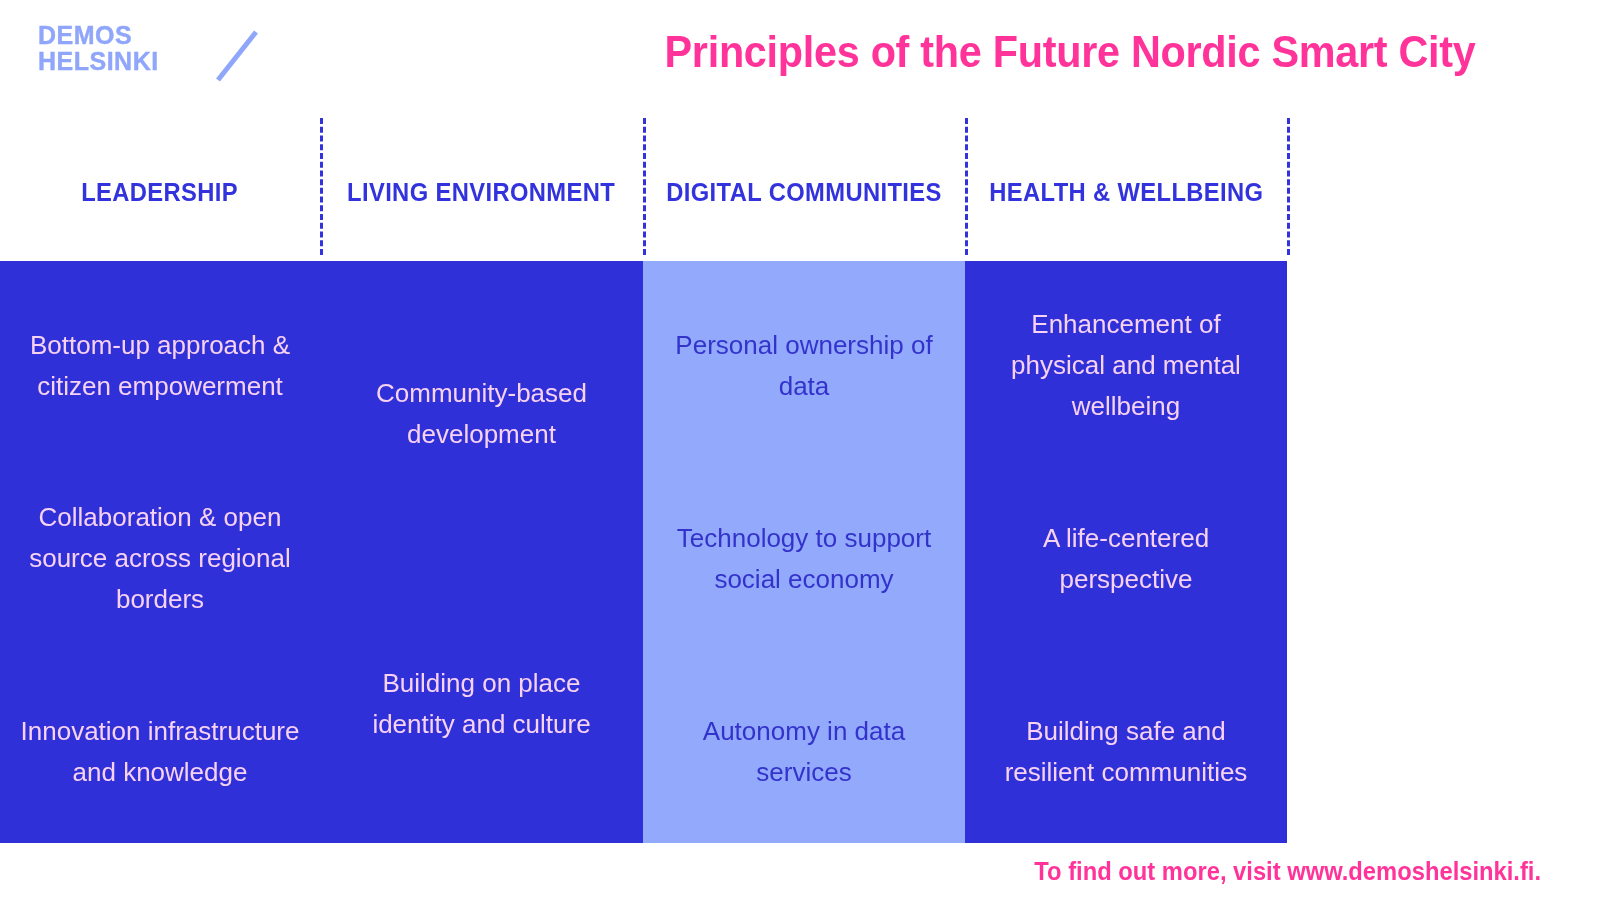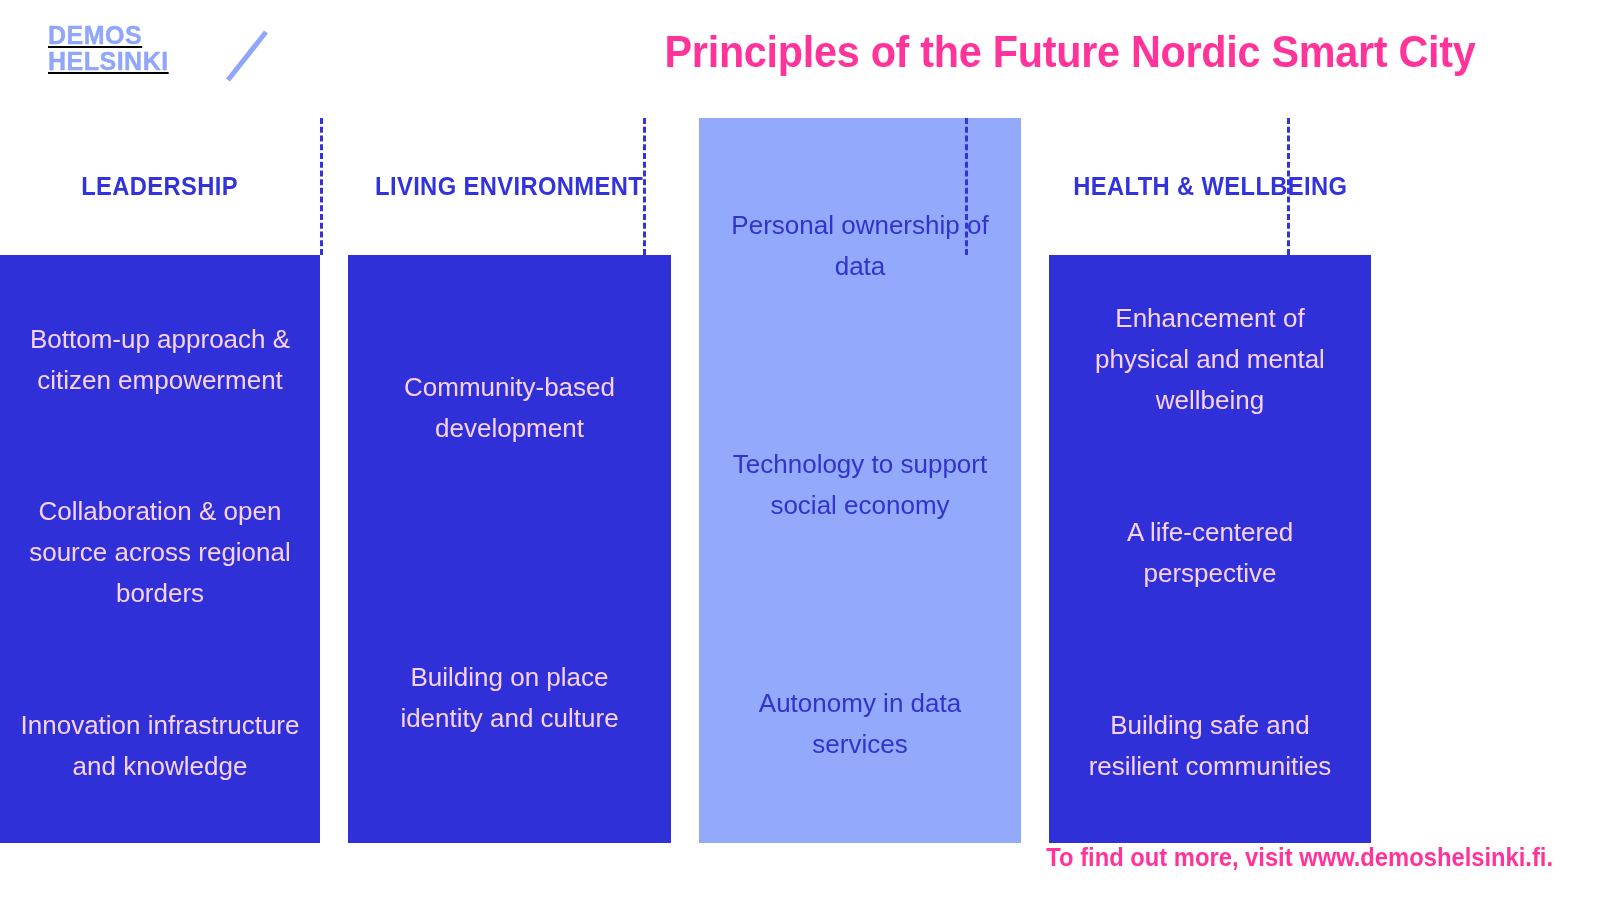--- a/index.html
+++ b/index.html
@@ -17,25 +17,24 @@
 
   
   .topbar {
     position: absolute;
     left: 0; top: 0;
     width: 1600px;
     height: 118px;
   }
   .logo {
     position: absolute;
-    left: 48px;
+    left: 38px;
     top: 22px;
     width: 250px;
     height: 60px;
-    text-decoration: underline;
   }
   .logo-text {
     font-family: "Liberation Sans", sans-serif;
     font-weight: bold;
     font-size: 25px;
     line-height: 26px;
     letter-spacing: 0.5px;
     color: #8fa6fb;
     white-space: pre-line;
     -webkit-text-stroke: 0.4px #8fa6fb;
@@ -61,26 +60,25 @@
     color: #ff3399;
     letter-spacing: -0.3px;
     transform: scaleX(0.94);
     transform-origin: center;
   }
 
   
   .grid {
     position: absolute;
     left: 0;
-    top: 118px;
+    top: 124px;
     width: 1600px;
     height: 725px;
     display: grid;
     grid-template-columns: 320px 323px 322px 322px 313px;
-    gap: 28px;
   }
   .col {
     position: relative;
     display: flex;
     flex-direction: column;
   }
   .col .head {
     height: 137px;
     display: flex;
     align-items: center;
@@ -145,22 +143,23 @@
   }
 
   
   .footer {
     position: absolute;
     left: 0;
     top: 843px;
     width: 1600px;
     height: 57px;
     display: flex;
+    align-items: center;
     justify-content: flex-end;
-    padding-right: 34px;
+    padding-right: 46px;
     box-sizing: border-box;
     background: #ffffff;
   }
   .footer-text {
     font-family: "Liberation Sans Narrow", "Liberation Sans", sans-serif;
     font-weight: bold;
     font-size: 25px;
     color: #ff3399;
     letter-spacing: 0px;
     transform: scaleX(0.95);
@@ -200,20 +199,23 @@
     <div class="head">
       <span class="head-text">LIVING ENVIRONMENT</span>
     </div>
     <div class="body">
       <div class="cell">Community-based development</div>
       <div class="cell">Building on place identity and culture</div>
     </div>
   </div>
 
   <div class="col light">
+    <div class="head">
+      <span class="head-text">DIGITAL COMMUNITIES</span>
+    </div>
     <div class="body">
       <div class="cell">Personal ownership of data</div>
       <div class="cell">Technology to support social economy</div>
       <div class="cell">Autonomy in data services</div>
     </div>
   </div>
 
   <div class="col dark">
     <div class="head">
       <span class="head-text">HEALTH &amp; WELLBEING</span>

